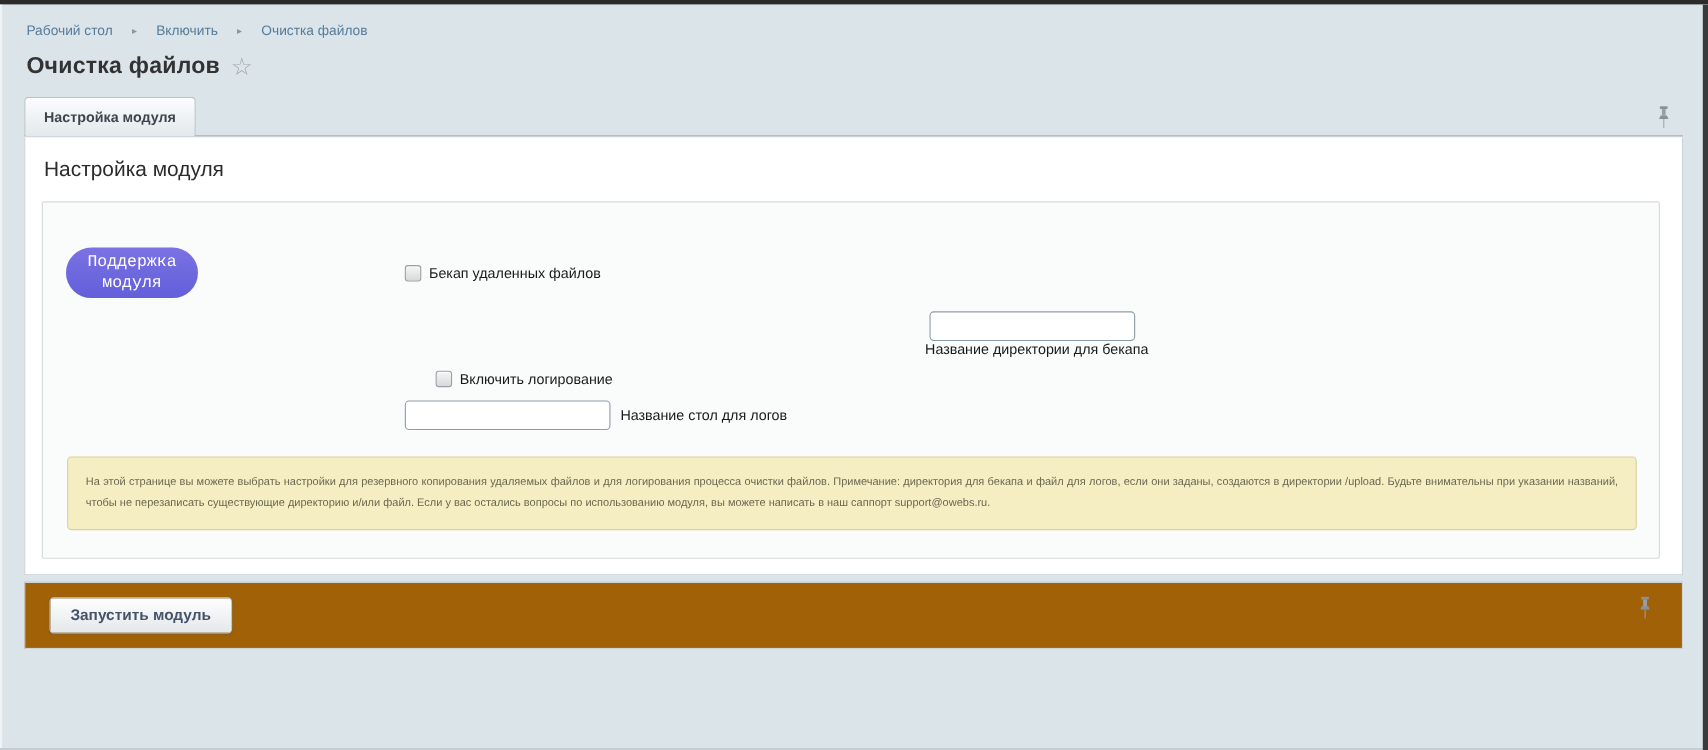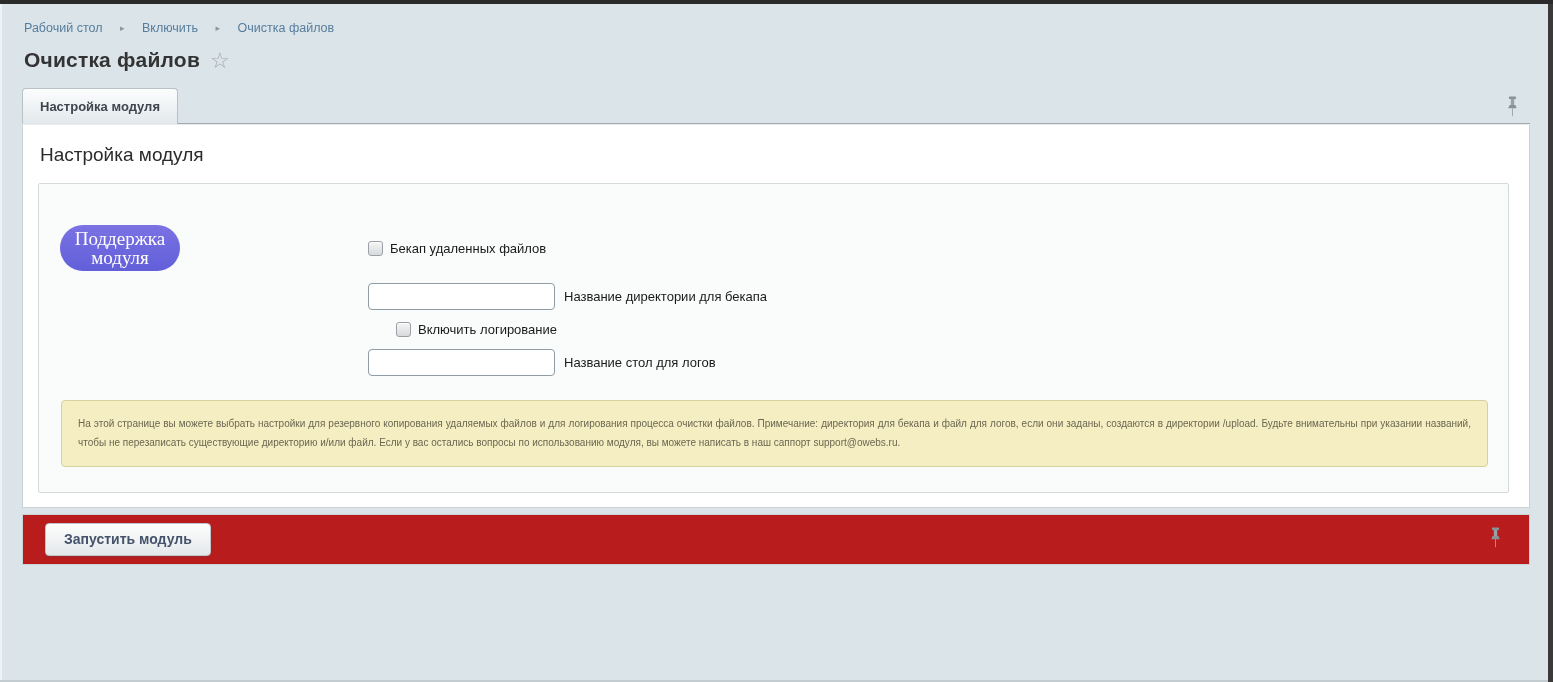--- a/index.html
+++ b/index.html
@@ -74,22 +74,22 @@
     border-radius: 2px;
     position: relative;
     padding-bottom: 25px;
   }
   .support-btn {
     position: absolute; left: 21px; top: 41px;
     width: 120px; min-height: 46px;
     background: #6c67e0;
     background: linear-gradient(#7b72e3, #625fd9);
     border: none; border-radius: 24px;
-    color: #fff; font-size: 19px; line-height: 19px; font-weight: 500;
-    font-family: Liberation Serif, serif;
+    color: #fff; font-size: 15px; line-height: 19px; font-weight: 500;
+    font-family: Liberation Mono, monospace;
     text-align: center; padding: 4px 8px; cursor: pointer;
   }
   .form-col { margin-left: 329px; padding-top: 57px; }
   .check-row { display: flex; align-items: flex-start; height: 20px; }
   .check-row input[type="checkbox"] {
     appearance: none; -webkit-appearance: none;
     width: 15px; height: 15px;
     background: linear-gradient(#f6f6f6, #d7d9da);
     border: 1px solid #9aa0a5; border-radius: 3px;
     box-shadow: inset 0 1px 0 rgba(255,255,255,.8);
@@ -100,40 +100,40 @@
   }
   .input-row { display: flex; align-items: center; }
   .input-row input[type="text"] {
     width: 187px; height: 27px;
     border: 1px solid #8f9ca6; border-radius: 4px;
     background: #fff; padding: 0 6px; font-size: 13px;
     font-family: "Liberation Sans", sans-serif;
     outline: none;
   }
   .input-row .field-label { font-size: 13px; color: #1a1a1a; margin-left: 9px; }
-  .mt22 { margin-top: 22px; }
+  .mt22 { margin-top: 22px; flex-direction: column; }
   .mt12 { margin-top: 12px; margin-left: 28px; }
   .mt7  { margin-top: 7px; }
 
   .note {
     margin: 24px 20px 0 22px;
     background: #f5eec3;
     border: 1px solid #d9d09f;
     border-radius: 4px;
     padding: 13px 16px 14px 16px;
     font-size: 10px; line-height: 19px; color: #6b6750;
     text-align: justify;
   }
 
   
   .footer-gap { height: 6px; }
   .footer-bar {
-    background: #b91c1c;
+    background: #a16207;
     border: 1px solid #ccd3d7;
-    height: 51px;
+    height: 61px;
     position: relative;
     display: flex; align-items: center;
   }
   .run-btn {
     margin-left: 22px;
     background: linear-gradient(#fefefe, #e4e8ea);
     border: 1px solid #bfc7cc; border-radius: 4px;
     box-shadow: 0 1px 2px rgba(70,80,90,.25);
     padding: 7px 18px 8px 18px;
     font-size: 14px; font-weight: bold; color: #44536a;

